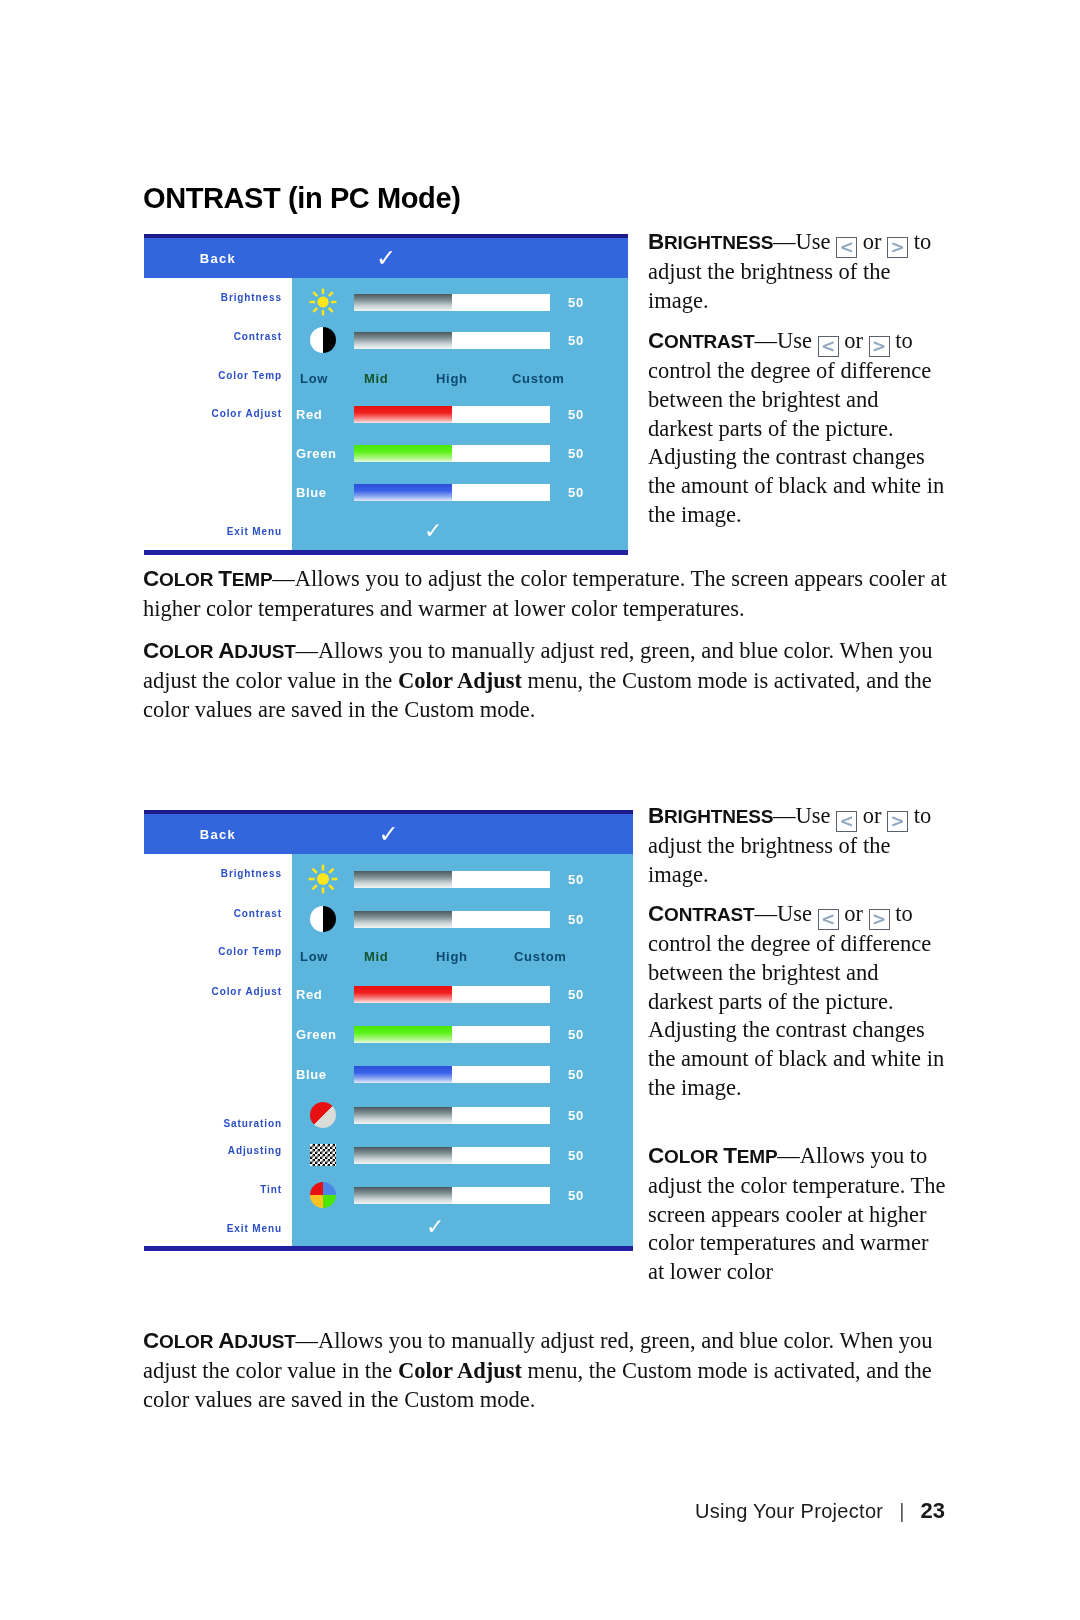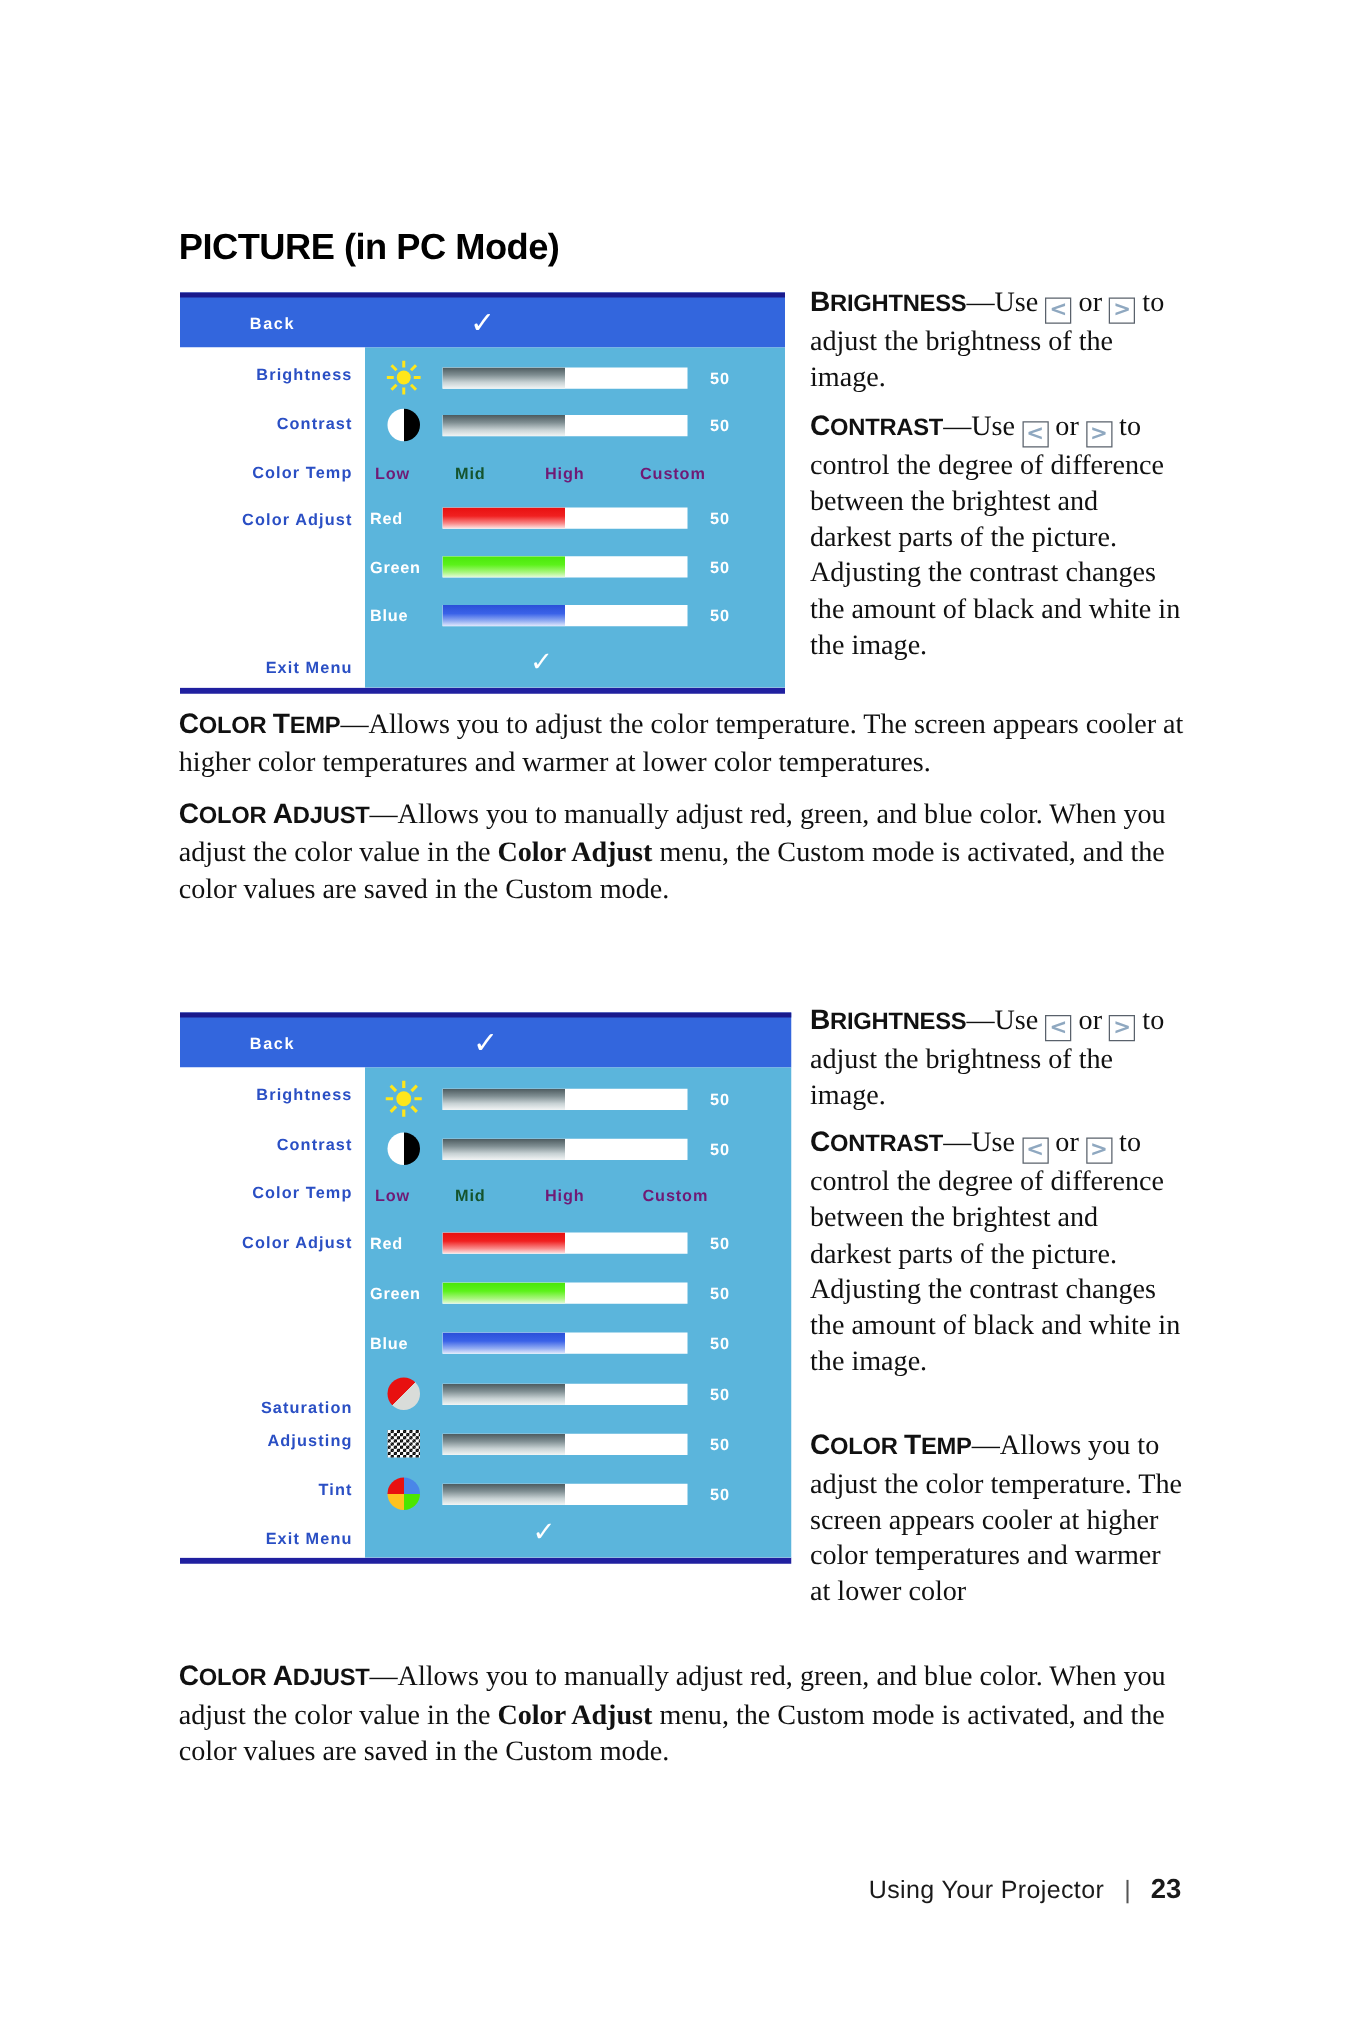--- a/index.html
+++ b/index.html
@@ -82,21 +82,21 @@
     background: #5bb5dc;
     position: relative;
   }
 
   .side-label {
     position: absolute;
     right: 10px;
     color: #2a4fc4;
     font-family: "Liberation Sans", sans-serif;
     font-weight: bold;
-    font-size: 13px;
+    font-size: 10px;
     letter-spacing: 0.9px;
     white-space: nowrap;
   }
 
   .osd-row {
     position: absolute;
     left: 0;
     right: 0;
     display: flex;
     align-items: center;
@@ -147,21 +147,21 @@
     margin-left: 18px;
   }
 
   
   .temp-opts {
     display: flex;
     align-items: center;
     padding-left: 8px;
   }
   .temp-opt {
-    color: #701a75;
+    color: #0c4a6e;
     font-family: "Liberation Sans", sans-serif;
     font-weight: bold;
     font-size: 13px;
     letter-spacing: 0.7px;
     white-space: nowrap;
   }
   .temp-opt.selected { color: #14532d; }
 
   .exit-check {
     position: absolute;
@@ -253,21 +253,21 @@
   }
   .footer .f-text { letter-spacing: 0.3px; }
   .footer .f-sep { margin: 0 16px; color: #555; }
   .footer .f-page { font-weight: bold; font-size: 22px; }
 </style>
 </head>
 <body>
 
 <div class="page">
 
-  <div class="section-heading" style="left:143px; top:182px;">PICTURE (in PC Mode)</div>
+  <div class="section-heading" style="left:143px; top:182px;">ONTRAST (in PC Mode)</div>
 
   <div class="osd" style="left:144px; top:234px; width:484px;">
 
     <div class="osd-title">
       <div class="back-label">Back</div>
       <div class="check">✓</div>
     </div>
 
     <div class="osd-body" style="height:272px;">
       <div class="osd-left">

